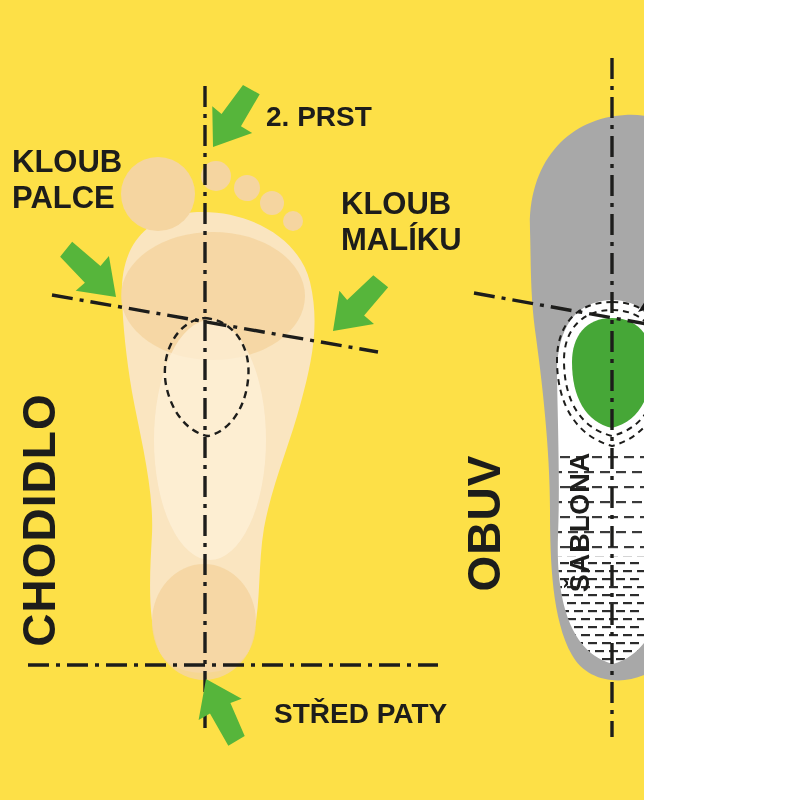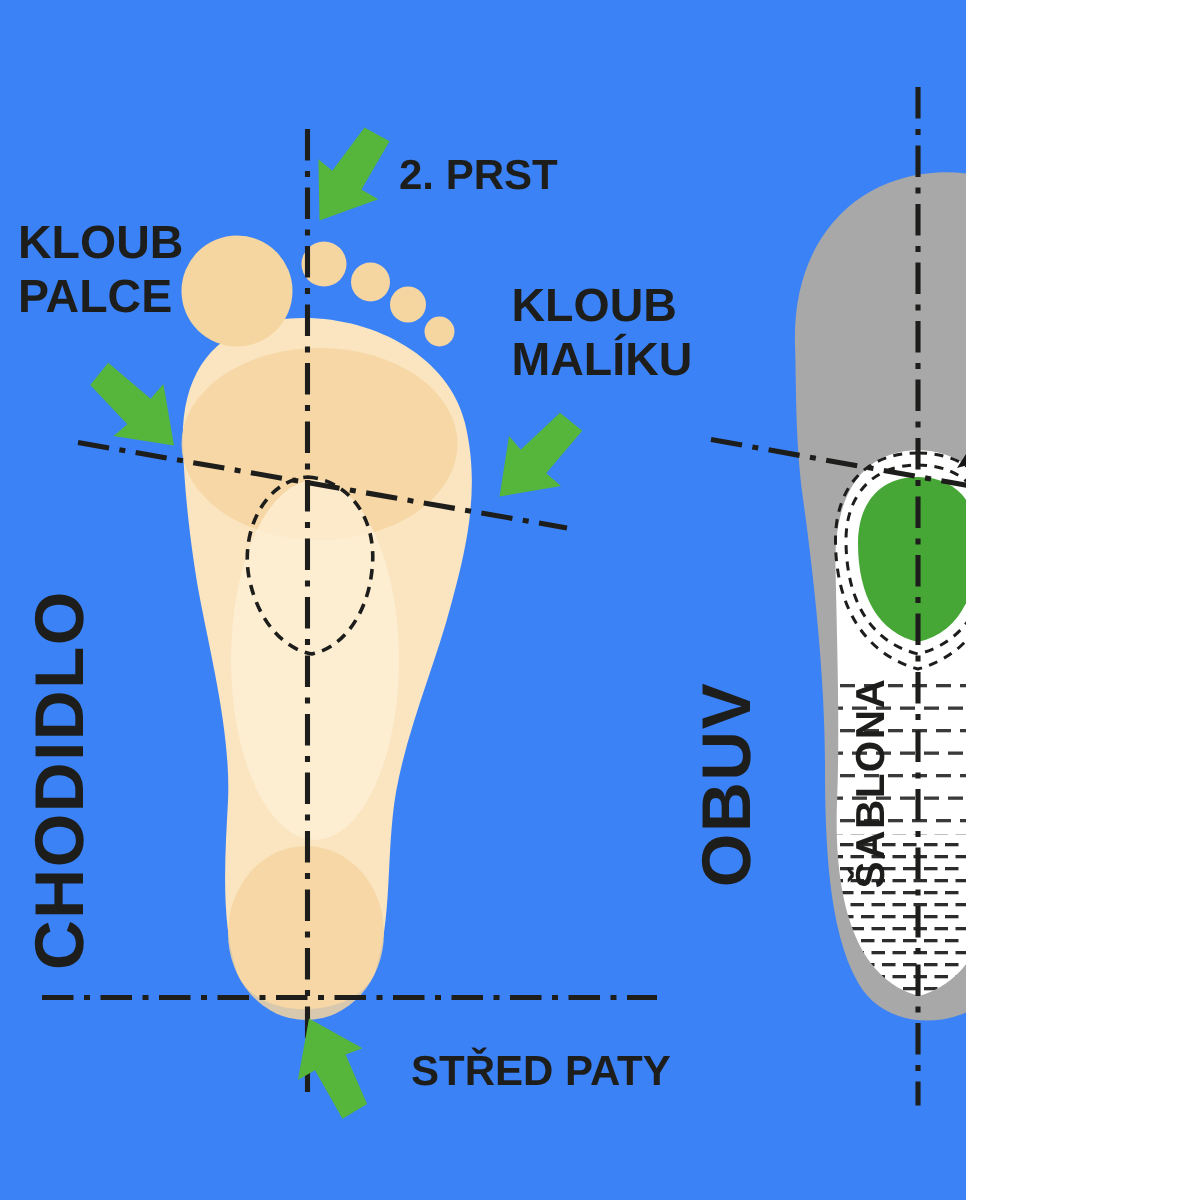--- a/index.html
+++ b/index.html
@@ -1,16 +1,16 @@
 <!DOCTYPE html>
 <html><head>
 <meta charset="utf-8">
 <style>
   html,body{margin:0;padding:0;background:#ffffff;}
-  .stage{position:relative;width:644px;height:800px;background:#3b82f6;overflow:hidden;}
+  .stage{position:relative;width:644px;height:800px;background:#fde047;overflow:hidden;}
   svg{display:block;}
   .axis{stroke:#1d1d1b;stroke-width:3.4;stroke-dasharray:21 7 4 7;fill:none;}
   .dashed-blob{stroke:#1d1d1b;stroke-width:2.4;stroke-dasharray:7 5;fill:none;}
   .tpl-dash{stroke:#1d1d1b;stroke-width:2;stroke-dasharray:6 5;fill:none;}
   .label{font-family:"Liberation Sans",sans-serif;font-weight:700;fill:#1d1d1b;}
   .label-sm{font-size:28px;}
   .label-md{font-size:31px;}
   .label-side{font-size:46px;letter-spacing:1px;}
   .label-tpl{font-size:27px;letter-spacing:1px;}
 </style>

